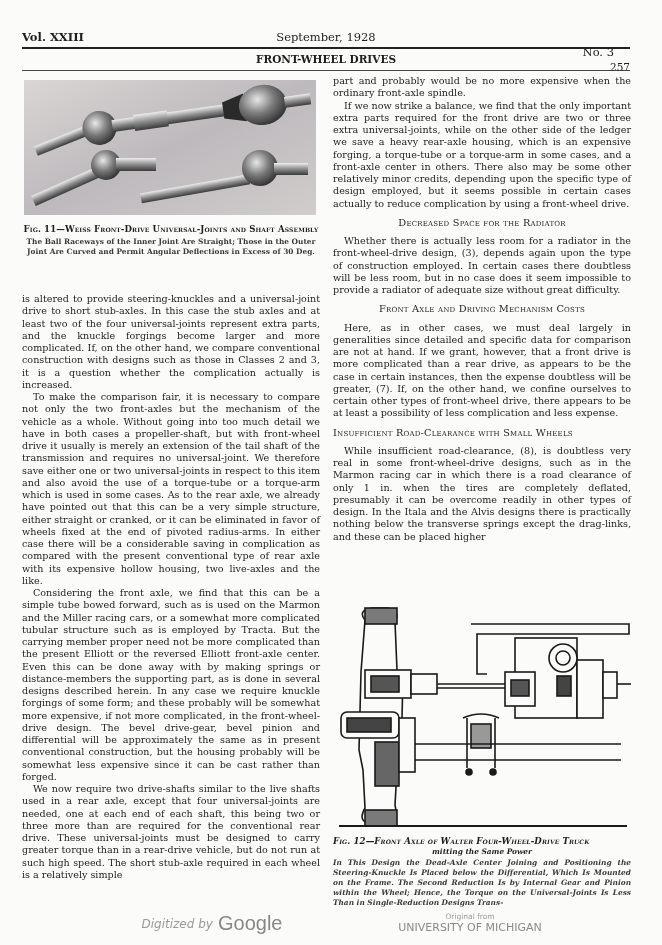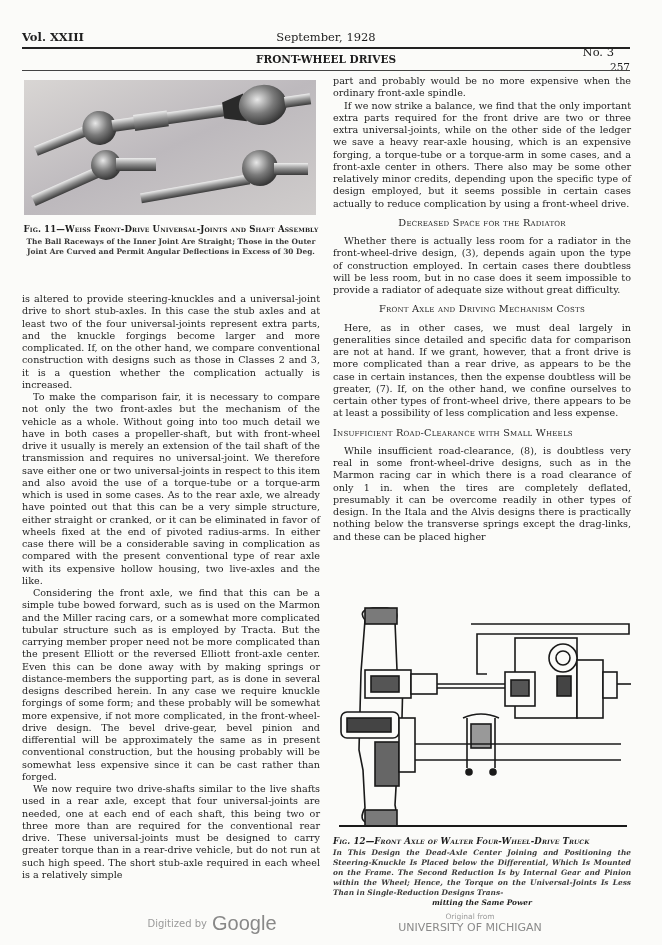--- a/index.html
+++ b/index.html
@@ -147,24 +147,24 @@
 
     <line x1="80" y1="144" x2="286" y2="144"></line>
     <line x1="80" y1="160" x2="286" y2="160"></line>
 
     <line x1="4" y1="226" x2="292" y2="226" stroke-width="2"></line>
   </svg>
 </div>
 
 <div class="col colR" style="top:836px;font-style:italic;">
   <div class="cap-title" style="text-align:left;">Fig. 12—Front Axle of Walter Four-Wheel-Drive Truck</div>
+  <div class="cap-body" style="color:#1e1e1e;">mitting the Same Power</div>
   <div class="cap-body" style="text-align:justify; margin-top:1px;">In This Design the Dead-Axle Center Joining and Positioning the Steering-Knuckle Is Placed below the Differential, Which Is Mounted on the Frame. The Second Reduction Is by Internal Gear and Pinion within the Wheel; Hence, the Torque on the Universal-Joints Is Less Than in Single-Reduction Designs Trans-</div>
-  <div class="cap-body" style="color:#1e1e1e;">mitting the Same Power</div>
 </div>
 
 <div class="wm" style="left:137px; top:912px; width:150px; height:26px;">
-  <span style="font-size:10px; vertical-align:middle;">Digitized by</span>
+  <span style="font-size:12px; vertical-align:middle;font-style:italic;">Digitized by</span>
   <span style="font-size:20px; font-family:Liberation Sans, sans-serif; color:#888; vertical-align:middle;">Google</span>
 </div>
 <div class="wm" style="left:395px; top:912px; width:150px;">
   <div style="font-size:7.5px;">Original from</div>
   <div style="font-size:11px; color:#8a8a8a;">UNIVERSITY OF MICHIGAN</div>
 </div>
 
 </body></html>

